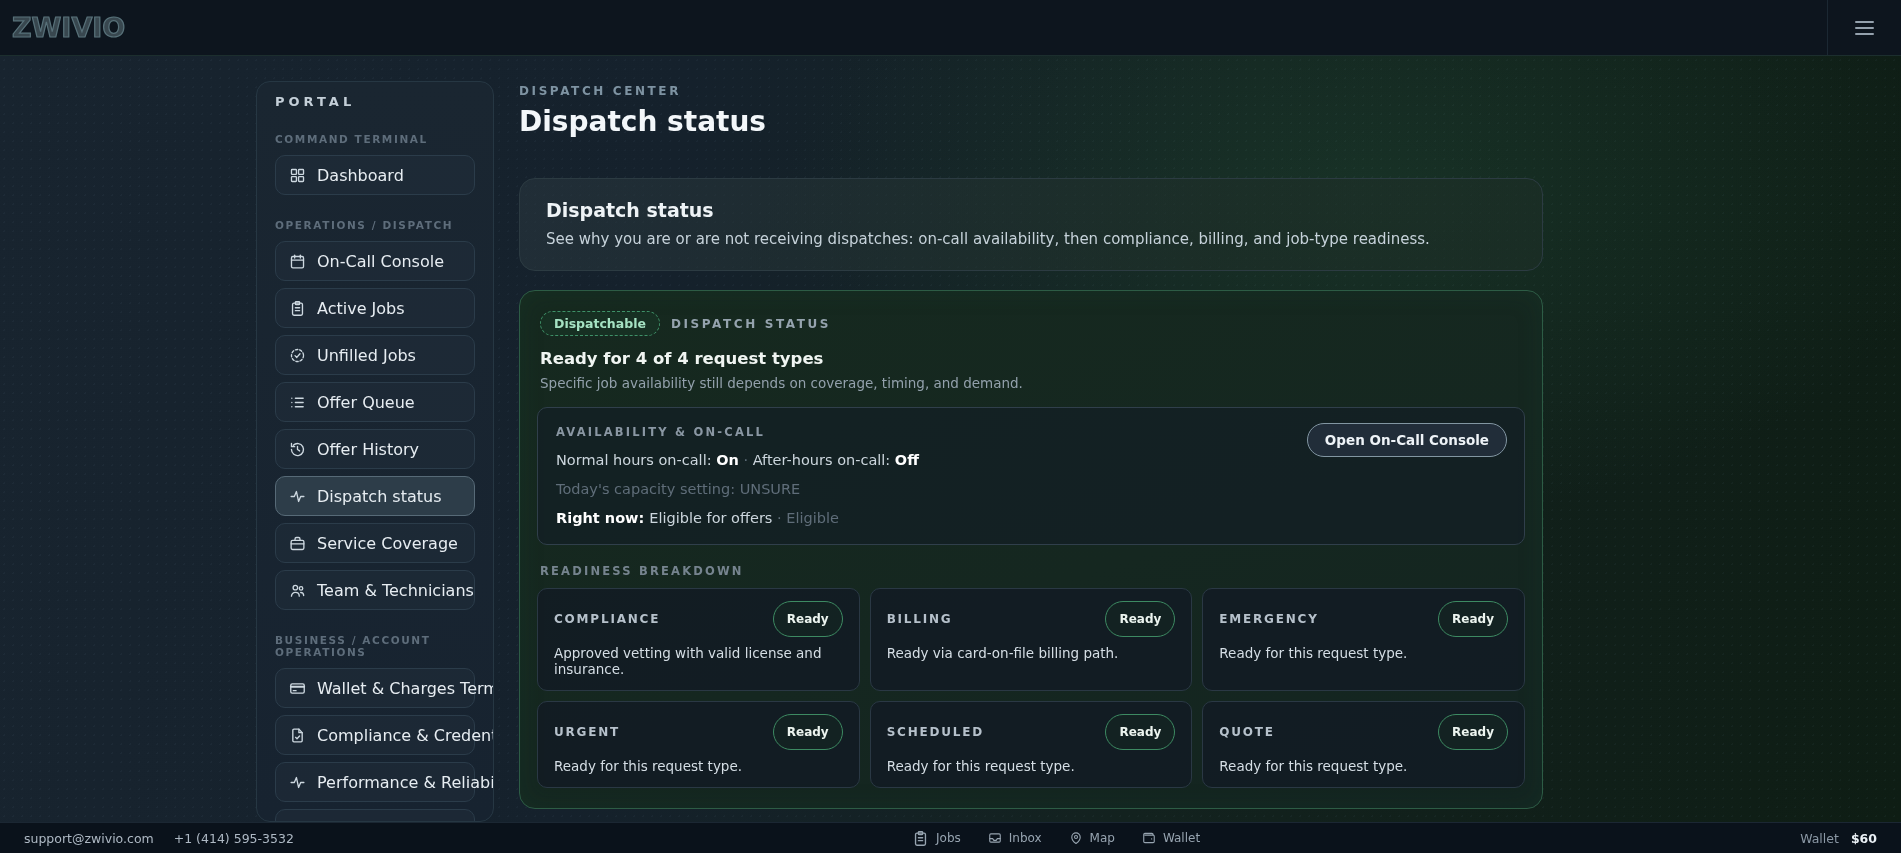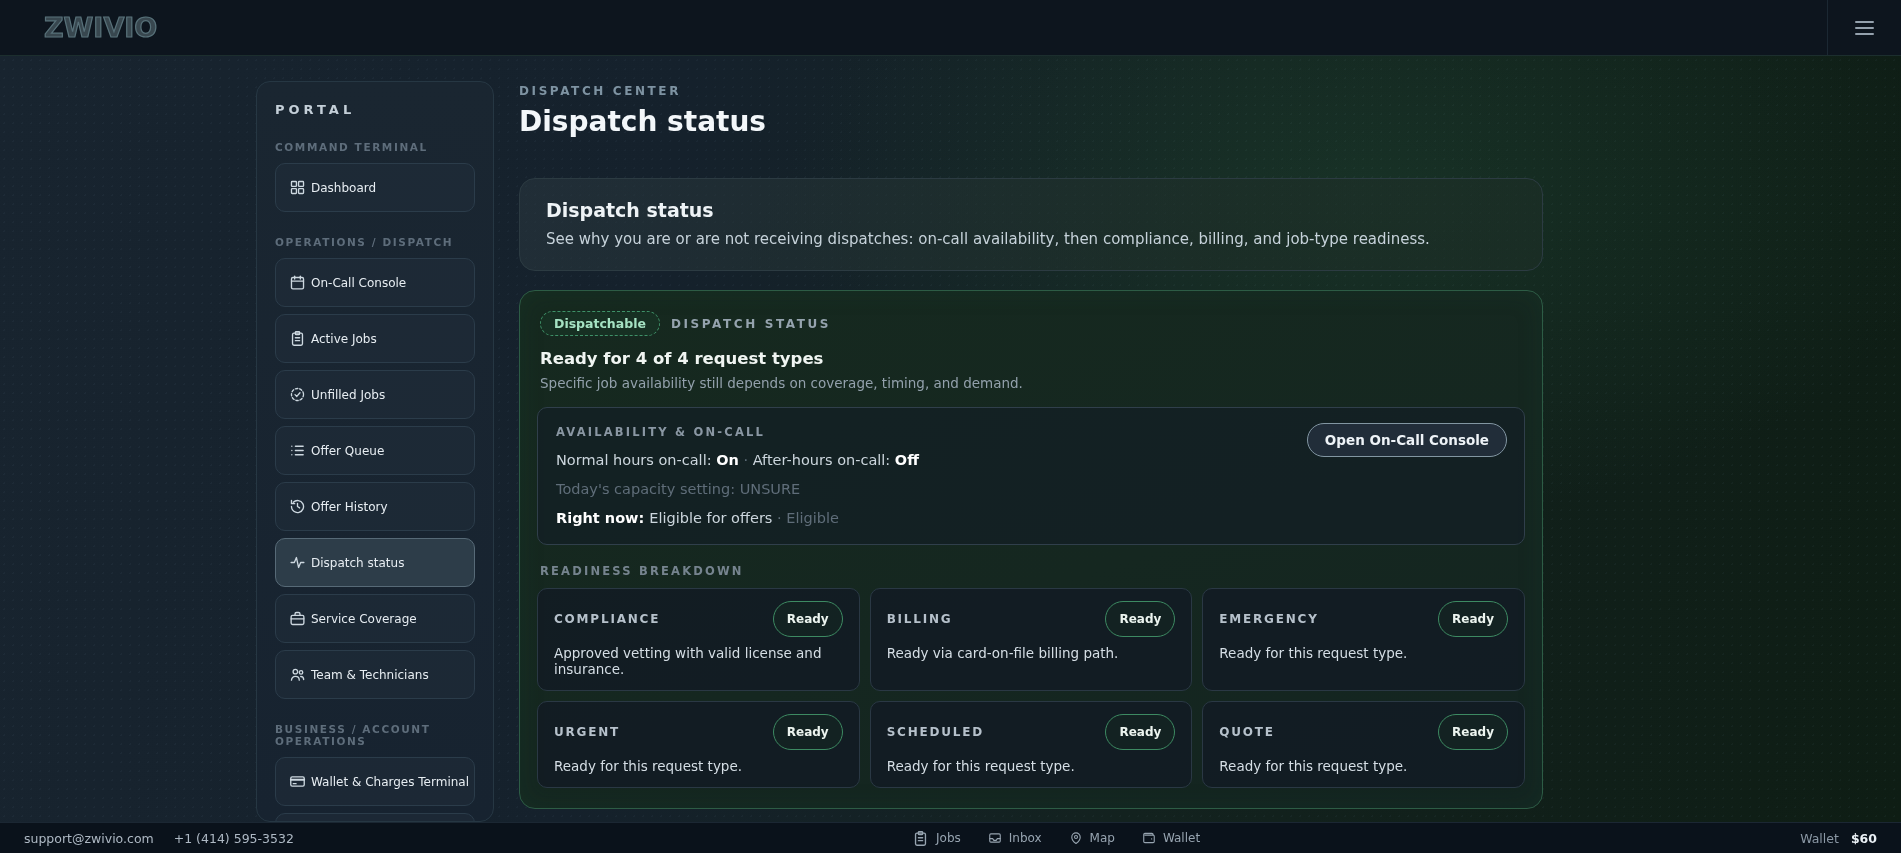--- a/index.html
+++ b/index.html
@@ -9,21 +9,21 @@
     background:#131f29;
     color:#e6edf2;
   }
   .app { width:1901px; height:853px; display:flex; flex-direction:column; }
 
   
   .topbar {
     height:56px; flex:0 0 56px; background:#0d151e;
     border-bottom:1px solid #1c2e2e;
     display:flex; align-items:center; justify-content:space-between;
-    padding-left:44px;
+    padding-left:12px;
   }
   .logo {
     font-size:27px; font-weight:900; letter-spacing:0px;
     color:#38474f; -webkit-text-stroke:1.2px #587079;
     text-shadow:0 0 1px #2a5a55;
   }
   .topbar-right {
     height:100%; width:74px; border-left:1px solid #1b2833;
     display:flex; align-items:center; justify-content:center;
   }
@@ -41,33 +41,33 @@
     content:""; position:absolute; inset:0;
     background-image:radial-gradient(rgba(130,170,190,0.05) 1px, transparent 1px);
     background-size:9px 9px; pointer-events:none;
   }
 
   
   .sidebar {
     position:absolute; left:256px; top:25px; width:238px; height:741px;
     background:linear-gradient(180deg,#1a2631,#172330);
     border:1px solid #263743; border-radius:14px;
-    padding:20px 18px 10px 18px; overflow:hidden;
+    padding:12px 18px 10px 18px; overflow:hidden;
   }
   .portal-title { font-size:13px; font-weight:bold; letter-spacing:4px; color:#c4cfd8; }
   .side-section-label {
     font-size:10.5px; font-weight:bold; letter-spacing:1.6px;
     color:#5e6d7b; margin:24px 0 10px 0;
   }
   .side-item {
-    display:flex; align-items:center; gap:5px;
-    height:49px; margin-bottom:7px; padding:0 13px;
+    display:flex; align-items:center; gap:11px;
+    height:40px; margin-bottom:7px; padding:0 13px;
     background:rgba(32,45,58,0.55);
     border:1px solid #2b3c4a; border-radius:10px;
-    font-size:12px; color:#e7edf2; cursor:pointer; white-space:nowrap;
+    font-size:16px; color:#e7edf2; cursor:pointer; white-space:nowrap;
   }
   .side-item.active {
     background:#2d3d49; border-color:#576a77;
   }
   .side-item .icn { display:flex; flex:0 0 auto; color:#cdd8e0; }
   .icn svg { display:block; }
 
   
   .main { position:absolute; left:519px; top:0; width:1075px; height:568px; }
   .eyebrow {

